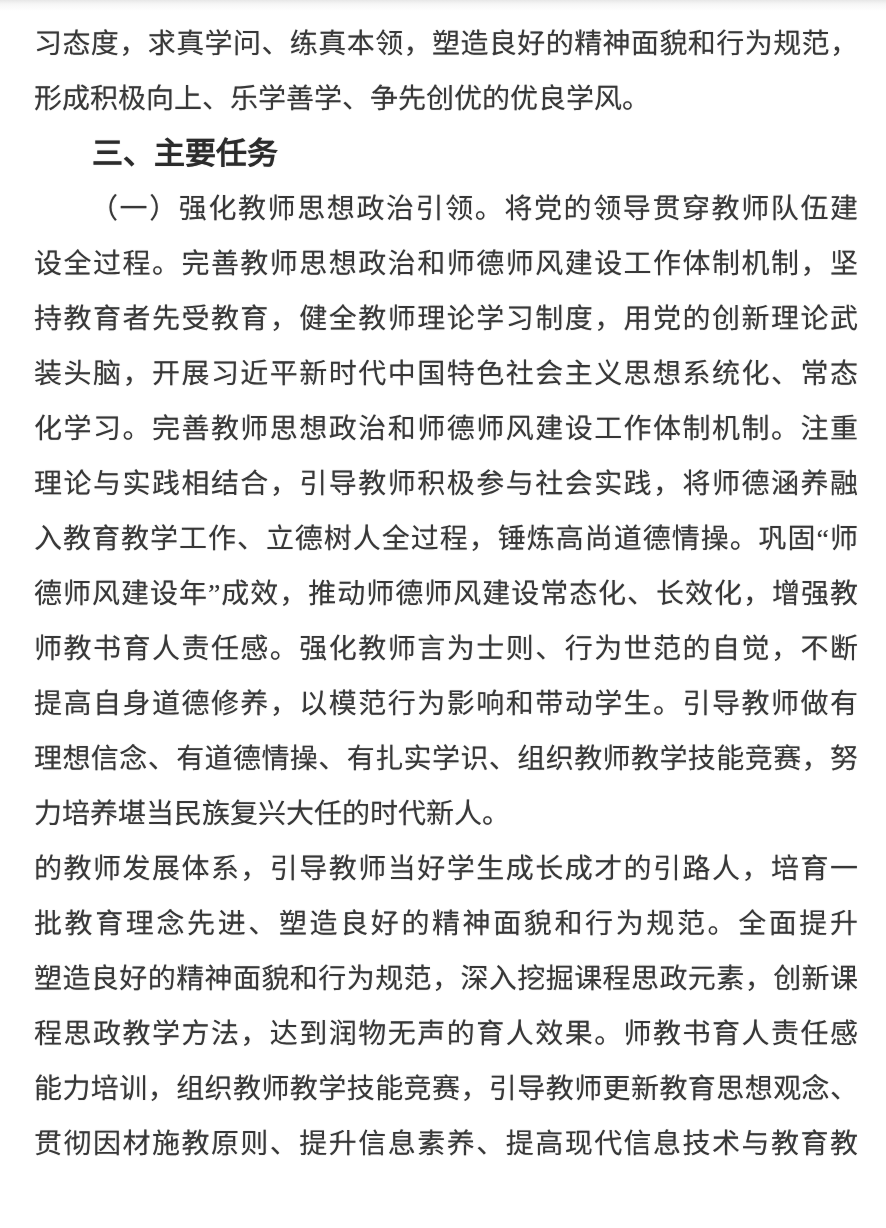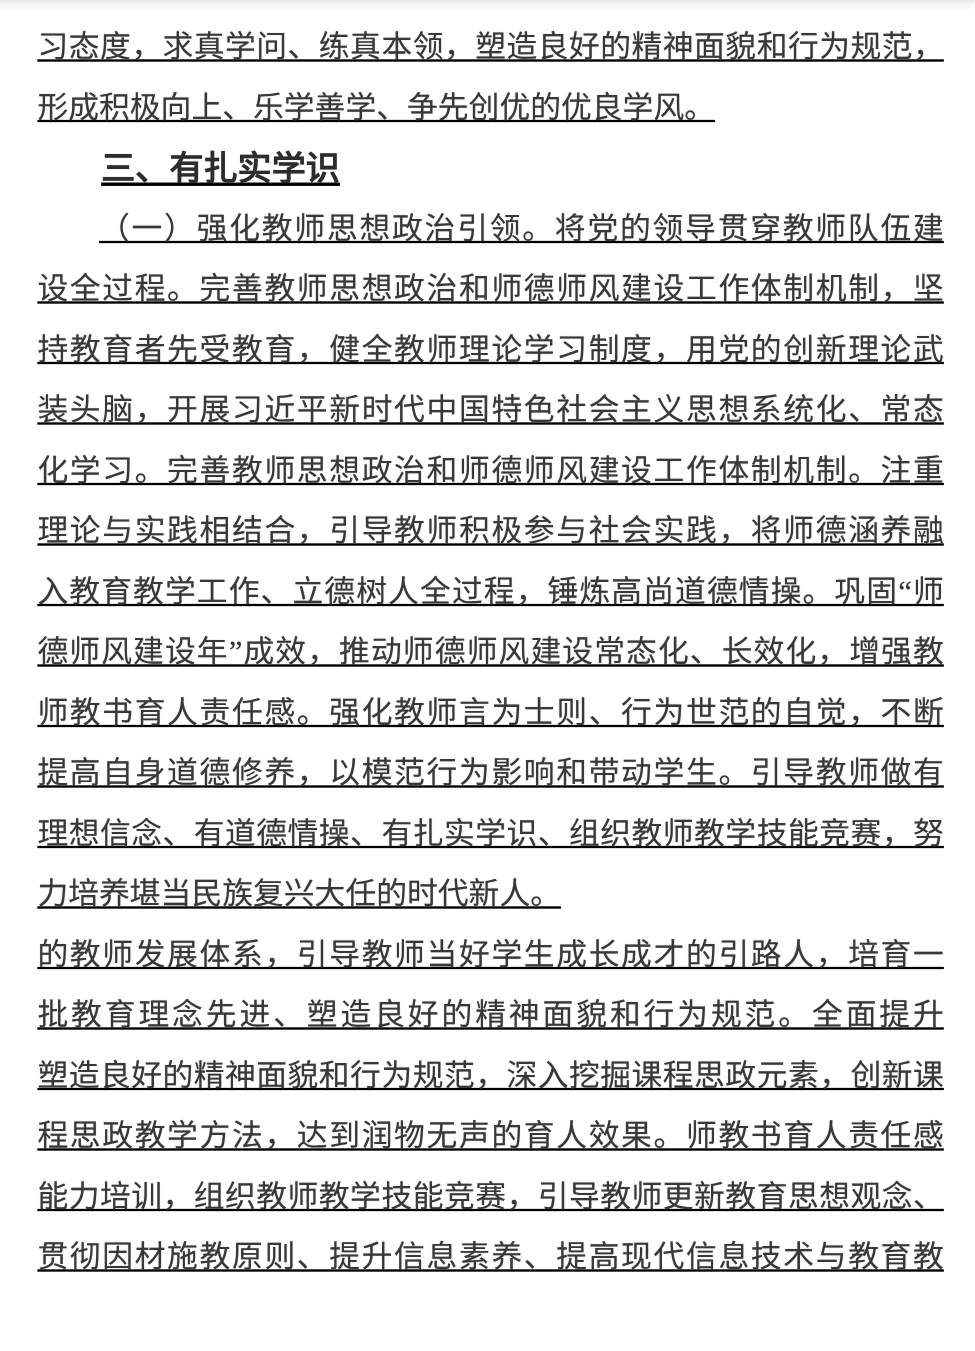--- a/index.html
+++ b/index.html
@@ -10,21 +10,20 @@
   .page {
     position: relative;
     width: 886px;
     height: 1228px;
     box-sizing: border-box;
     padding: 16px 28px 0 34px;
     background-color: #ffffff;
     background-image: linear-gradient(180deg, #e7e7e7 0px, #f6f6f6 4px, #ffffff 11px);
     overflow: hidden;
     font-family: "Liberation Serif", serif;
-    text-decoration: underline;
   }
   .line {
     height: 55px;
     line-height: 55px;
     font-size: 28px;
     color: #383838;
     text-shadow: 0 0 1px rgba(60, 60, 60, 0.45);
     text-align: justify;
     text-align-last: justify;
     text-justify: inter-character;
@@ -48,21 +47,21 @@
     padding-left: 58px;
     text-shadow: 0 0 1px rgba(40, 40, 40, 0.4);
   }
 </style>
 </head>
 <body>
 
 <div class="page">
   <div class="line">习态度，求真学问、练真本领，塑造良好的精神面貌和行为规范，</div>
   <div class="line para-end">形成积极向上、乐学善学、争先创优的优良学风。</div>
-  <div class="line heading">三、有扎实学识</div>
+  <div class="line heading">三、主要任务</div>
   <div class="line indent">（一）强化教师思想政治引领。将党的领导贯穿教师队伍建</div>
   <div class="line">设全过程。完善教师思想政治和师德师风建设工作体制机制，坚</div>
   <div class="line">持教育者先受教育，健全教师理论学习制度，用党的创新理论武</div>
   <div class="line">装头脑，开展习近平新时代中国特色社会主义思想系统化、常态</div>
   <div class="line">化学习。完善教师思想政治和师德师风建设工作体制机制。注重</div>
   <div class="line">理论与实践相结合，引导教师积极参与社会实践，将师德涵养融</div>
   <div class="line">入教育教学工作、立德树人全过程，锤炼高尚道德情操。巩固“师</div>
   <div class="line">德师风建设年”成效，推动师德师风建设常态化、长效化，增强教</div>
   <div class="line">师教书育人责任感。强化教师言为士则、行为世范的自觉，不断</div>
   <div class="line">提高自身道德修养，以模范行为影响和带动学生。引导教师做有</div>

